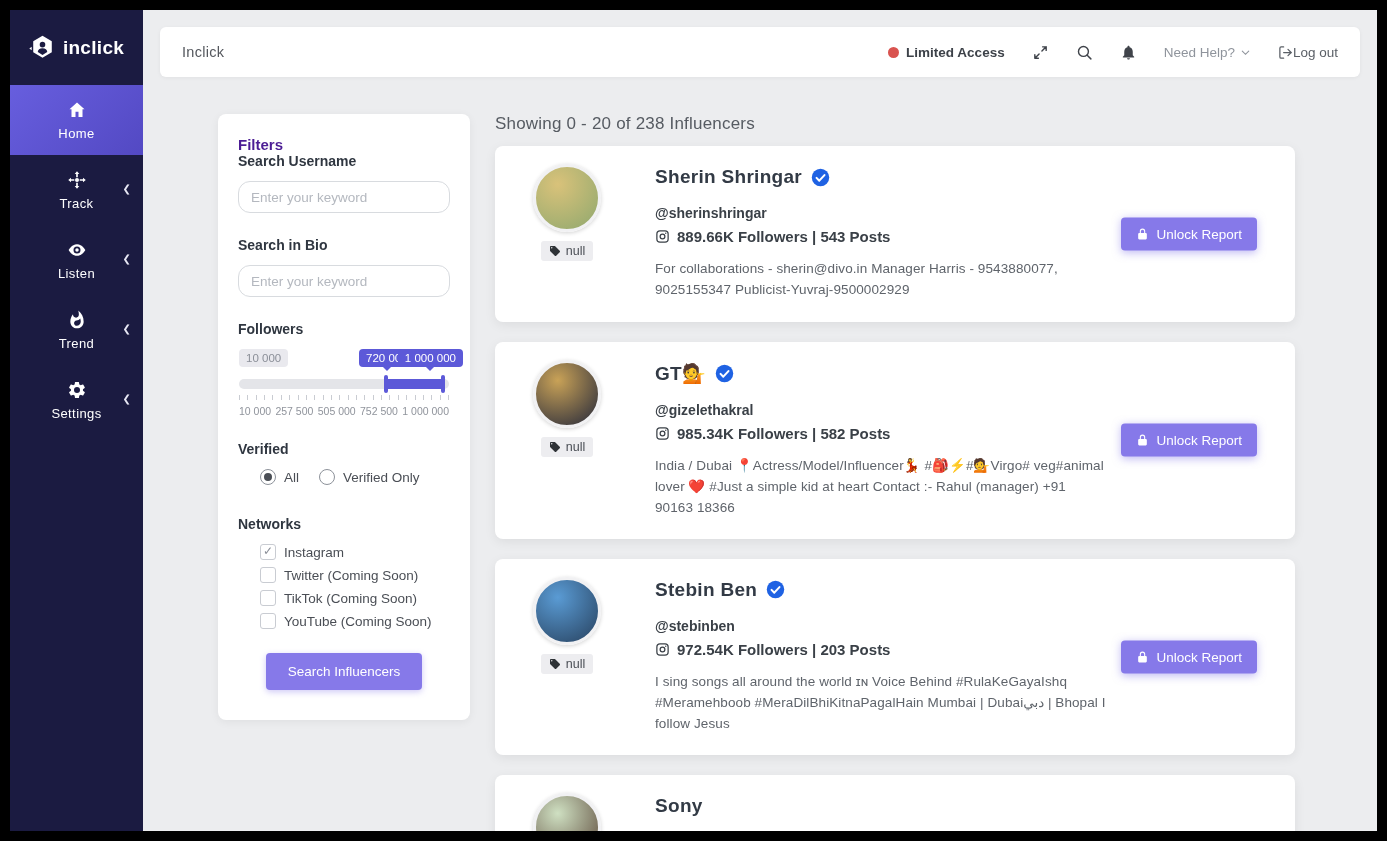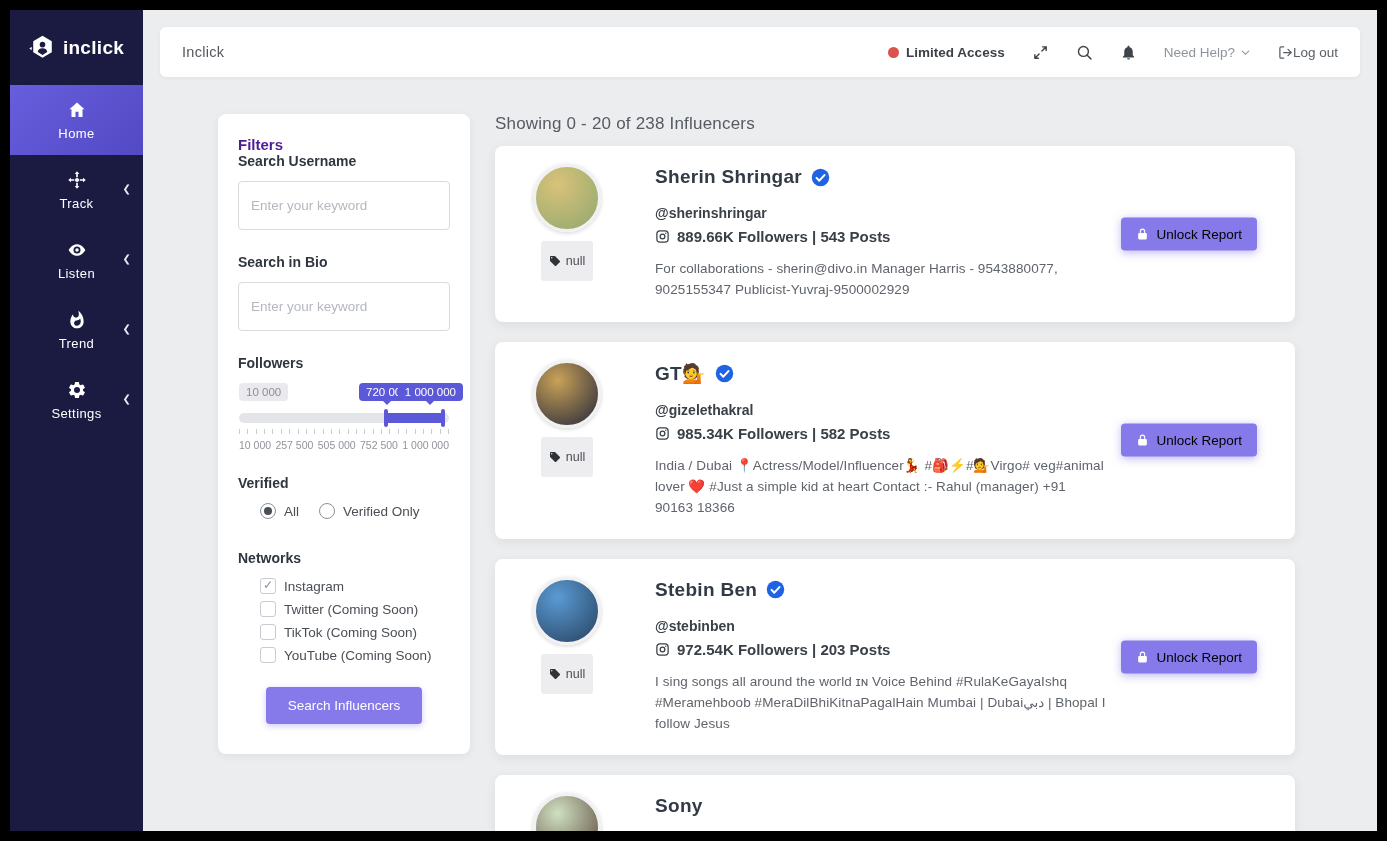--- a/index.html
+++ b/index.html
@@ -33,21 +33,21 @@
   .need-help svg { width:11px; height:11px; stroke:#8f949c; fill:none; stroke-width:2.4; stroke-linecap:round; }
   .logout { display:flex; align-items:center; font-size:13.5px; color:#5a5f66; cursor:pointer; }
   .logout svg { width:15px; height:15px; stroke:#5a5f66; fill:none; stroke-width:2; stroke-linecap:round; stroke-linejoin:round; }
 
   .content { flex:1; display:flex; align-items:flex-start; gap:25px; padding:37px 80px 0 75px; overflow:hidden; }
 
   
   .filters-card { width:252px; flex:none; background:#fff; border-radius:8px; box-shadow:0 2px 10px rgba(0,0,0,.06); padding:22px 20px 30px; }
   .f-title { font-size:15px; font-weight:700; color:#4c1d95; }
   .f-label { font-size:14px; font-weight:700; color:#2f3640; margin-bottom:12px; }
-  .f-input { width:100%; height:49px; border:1px solid #d8dbdf; border-radius:4px; padding:0 12px; font-size:13.5px; color:#3a4047; margin-bottom:24px; font-family:"Liberation Sans",sans-serif; }
+  .f-input { width:100%; height:32px; border:1px solid #d8dbdf; border-radius:12px; padding:0 12px; font-size:13.5px; color:#3a4047; margin-bottom:24px; font-family:"Liberation Sans",sans-serif; }
   .f-input::placeholder { color:#b4b8bf; }
 
   .slider { margin:4px 1px 24px; }
   .tt-row { position:relative; height:22px; margin-bottom:8px; }
   .tt { position:absolute; top:0; font-size:11.5px; padding:3px 7px; border-radius:4px; white-space:nowrap; }
   .tt-min { left:0; background:#e9e9ee; color:#8b8f98; }
   .tt-purple { background:#5c59d8; color:#fff; }
   .tt-start { left:120px; }
   .tt-end { right:-14px; }
   .tt-purple::after { content:""; position:absolute; top:100%; left:50%; margin-left:-4px; border:4px solid transparent; border-top-color:#5c59d8; }
@@ -67,32 +67,32 @@
   .cb { width:16px; height:16px; flex:none; border:1px solid #c9ccd2; border-radius:3px; background:#fff; position:relative; }
   .cb.checked::after { content:"\2713"; position:absolute; top:-1px; left:2px; font-size:12px; color:#8b8f98; }
   .search-btn { display:block; margin:24px auto 0; background:#8679e9; color:#fff; border:none; border-radius:4px; padding:11px 22px; font-size:13.5px; font-family:"Liberation Sans",sans-serif; cursor:pointer; box-shadow:0 2px 6px rgba(134,121,233,.4); }
 
   
   .results { flex:1; max-width:800px; position:relative; }
   .summary { font-size:17px; color:#565b62; margin-bottom:12px; letter-spacing:.2px; }
   .card { position:relative; background:#fff; border-radius:8px; box-shadow:0 3px 12px rgba(0,0,0,.07); display:flex; padding:18px 40px 20px 36px; margin-bottom:20px; min-height:176px; }
   .avatar-col { width:72px; flex:none; margin-right:52px; display:flex; flex-direction:column; align-items:center; }
   .avatar { width:68px; height:68px; border-radius:50%; border:3px solid #f1f1f3; box-shadow:0 1px 4px rgba(0,0,0,.18); }
-  .tag { margin-top:9px; display:inline-flex; align-items:center; gap:5px; background:#ededf0; border-radius:3px; padding:13px 8px; font-size:12.5px; color:#4a4e55; }
+  .tag { margin-top:9px; display:inline-flex; align-items:center; gap:5px; background:#ededf0; border-radius:3px; padding:3px 8px; font-size:12.5px; color:#4a4e55; }
   .tag svg { width:12px; height:12px; fill:#2f3337; }
   .card-info { flex:1; padding-top:2px; }
   .name-row { display:flex; align-items:center; gap:9px; margin-bottom:17px; }
   .name { font-size:19px; font-weight:700; color:#323a45; letter-spacing:.3px; }
   .verified { width:19px; height:19px; display:flex; }
   .verified svg { width:19px; height:19px; }
   .username { font-size:14px; font-weight:700; color:#3a4047; margin-bottom:7px; }
   .stats { display:flex; align-items:center; gap:7px; font-size:15px; font-weight:700; color:#3a4047; margin-bottom:14px; }
   .stats svg { width:15px; height:15px; stroke:#3a4047; fill:none; stroke-width:2; }
   .bio { font-size:13.5px; color:#5f646b; line-height:1.55; max-width:452px; letter-spacing:.1px; }
-  .unlock { position:absolute; right:38px; top:50%; transform:translateY(-50%); display:inline-flex; align-items:center; gap:7px; background:#8679e9; color:#000000; border:none; border-radius:4px; padding:9px 15px; font-size:13.5px; font-family:"Liberation Sans",sans-serif; cursor:pointer; box-shadow:0 2px 8px rgba(134,121,233,.5); }
+  .unlock { position:absolute; right:38px; top:50%; transform:translateY(-50%); display:inline-flex; align-items:center; gap:7px; background:#8679e9; color:#ffffff; border:none; border-radius:4px; padding:9px 15px; font-size:13.5px; font-family:"Liberation Sans",sans-serif; cursor:pointer; box-shadow:0 2px 8px rgba(134,121,233,.5); }
   .unlock svg { width:13px; height:13px; fill:#fff; }
   .watermark { position:absolute; left:100px; top:332px; font-size:33px; font-weight:700; letter-spacing:8px; color:rgba(128,130,136,.10); -webkit-text-stroke:1.2px rgba(130,132,138,.30); pointer-events:none; white-space:nowrap; }
 </style>
 </head>
 <body>
 
 <div class="app">
 
   <aside class="sidebar">
     <div class="logo">

